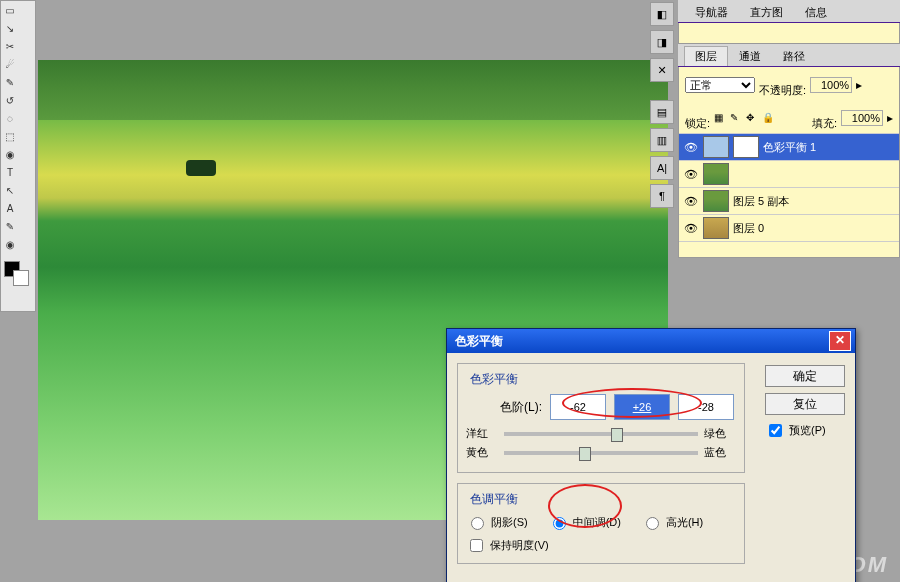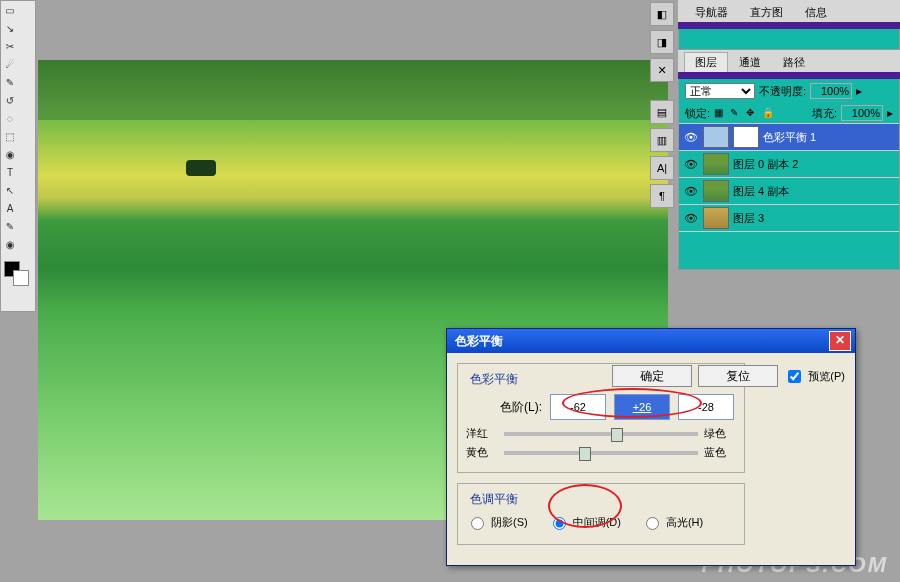--- a/index.html
+++ b/index.html
@@ -8,24 +8,24 @@
 .swatches { position: absolute; left: 3px; top: 260px; width: 24px; height: 28px; }
 .swatch-fg { position: absolute; width: 14px; height: 14px; background: #000; border: 1px solid #888; }
 .swatch-bg { position: absolute; top: 9px; left: 9px; width: 14px; height: 14px; background: #fff; border: 1px solid #888; }
 .watermark-text { position: absolute; left: 42px; top: 284px; font-size: 9px; color: #aaa; letter-spacing: 1px; }
 .canvas-area { position: absolute; left: 38px; top: 0; width: 640px; height: 544px; background: #a3a3a3; }
 .canvas-image { position: absolute; left: 0; top: 60px; width: 630px; height: 460px; background: linear-gradient(to bottom, #5aa83e 0%, #6fb845 12%, #d8db4e 25%, #bfc84a 30%, #3e9a3e 35%, #2d8a38 45%, #4aad4a 55%, #7dd070 80%, #a8e692 100%); overflow: hidden; }
 .trees { position: absolute; top: 0; left: 0; right: 0; height: 60px; background: linear-gradient(to bottom, #3a7a2e, #5a9a3e); }
 .cow { position: absolute; top: 100px; left: 148px; width: 30px; height: 16px; background: #1a3a1a; border-radius: 4px; }
 .watermark-br { position: absolute; right: 12px; bottom: 4px; font-size: 22px; color: rgba(255,255,255,0.6); font-weight: bold; letter-spacing: 2px; font-style: italic; }
 .right-panels { position: absolute; right: 0; top: 0; width: 222px; }
-.palette-tabs { background: #d7d7d7; border-bottom: 7px solid #4c1d95; height: 20px; display: flex; padding: 2px 0 0 6px; }
+.palette-tabs { background: #d7d7d7; border-bottom: 1px solid #4c1d95; height: 20px; display: flex; padding: 2px 0 0 6px; }
 .palette-tab { padding: 2px 10px; font-size: 11px; cursor: pointer; border: 1px solid transparent; }
 .palette-tab.active { background: #e8e8e8; border: 1px solid #aaa; border-bottom: none; }
-.palette-body { background: #14b8a6; border: 1px solid #999; border-top: none; }
+.palette-body { background: #fef9c3; border: 1px solid #999; border-top: none; }
 .color-panel { height: 20px; }
 .layers-panel { height: 190px; }
 .layers-controls { display: flex; align-items: center; padding: 4px 6px; gap: 4px; }
 .layers-controls select, .layers-controls input { font-size: 11px; }
 .lock-row { display: flex; align-items: center; padding: 2px 6px; gap: 4px; border-bottom: 1px solid #ccc; }
 .lock-icon { width: 12px; height: 12px; display: inline-block; font-size: 10px; }
 .layer-list { }
 .layer-row { display: flex; align-items: center; height: 26px; border-bottom: 1px solid #ccc; padding: 0 4px; }
 .layer-row.selected { background: #3662d0; color: #fff; }
 .eye-icon { width: 16px; text-align: center; font-size: 11px; cursor: pointer; }
@@ -44,24 +44,24 @@
 .fieldset-title { color: #1a3a9a; font-size: 12px; margin-top: -15px; background: #ede9da; display: inline-block; padding: 0 4px; }
 .level-row { display: flex; align-items: center; gap: 8px; margin: 6px 0; position: relative; }
 .level-input { width: 42px; text-align: center; font-size: 11px; padding: 6px; border: 1px solid #7a9ac8; }
 .level-input.hi { background: #3a6ddb; color: #fff; text-decoration: underline; }
 .annot-red { position: absolute; border: 2px solid #e02020; border-radius: 50%; pointer-events: none; }
 .slider-row { display: flex; align-items: center; margin: 4px 0; gap: 6px; }
 .slider-label { width: 32px; font-size: 11px; }
 .slider-track { flex: 1; height: 4px; background: #bbb; position: relative; }
 .slider-thumb { position: absolute; top: -4px; width: 10px; height: 12px; background: #d0e0d0; border: 1px solid #666; transform: translateX(-50%); cursor: pointer; }
 .radio-row { display: flex; align-items: center; gap: 4px; font-size: 11px; }
-.dlg-buttons { position: absolute; right: 10px; top: 12px; display: flex; flex-direction: row; gap: 6px; }
+.dlg-buttons { position: absolute; right: 10px; top: 12px; display: flex; flex-direction: column; gap: 6px; }
 .dlg-btn { width: 80px; height: 22px; background: #f0f0f0; border: 1px solid #888; cursor: pointer; font-size: 12px; }
 .preview-check { display: flex; align-items: center; gap: 4px; font-size: 11px; margin-top: 0; }
-.opa-label { font-size: 11px; }
+.opa-label { font-size: 11px; margin-top: 12px; }
 .opa-val { width: 36px; font-size: 11px; border: 1px solid #aaa; display: inline-block; padding: 1px 2px; text-align: right; }
 </style>
 </head>
 <body>
 
 <div class="toolbox">
   <div class="tool">▭</div>
   <div class="tool">↘</div>
   <div class="tool">✂</div>
   <div class="tool">☄</div>
@@ -139,31 +139,30 @@
     <div class="layer-list">
       <div class="layer-row selected">
         <span class="eye-icon">👁</span>
         <div class="layer-thumb adj"></div>
         <div class="layer-mask"></div>
         <span class="layer-name">色彩平衡 1</span>
       </div>
       <div class="layer-row">
         <span class="eye-icon">👁</span>
         <div class="layer-thumb"></div>
-        <span class="layer-name">图层 0 副本 2</span>
       </div>
       <div class="layer-row">
         <span class="eye-icon">👁</span>
         <div class="layer-thumb"></div>
-        <span class="layer-name">图层 4 副本</span>
+        <span class="layer-name">图层 5 副本</span>
       </div>
       <div class="layer-row">
         <span class="eye-icon">👁</span>
         <div class="layer-thumb" style="background:linear-gradient(to bottom,#c8a850,#a88840)"></div>
-        <span class="layer-name">图层 3</span>
+        <span class="layer-name">图层 0</span>
       </div>
     </div>
   </div>
 </div>
 
 <div class="dialog">
   <div class="dlg-titlebar">
     <span class="dlg-title">色彩平衡</span>
     <span class="dlg-close">✕</span>
   </div>
@@ -203,20 +202,24 @@
           </label>
         <label class="radio-row">
             <input type="radio" name="tone" checked="" style="">
             <span>中间调(D)</span>
           </label>
         <label class="radio-row">
             <input type="radio" name="tone" style="">
             <span>高光(H)</span>
           </label>
       </div>
+      <label class="radio-row">
+          <input type="checkbox" style="">
+          <span>保持明度(V)</span>
+        </label>
       <div class="annot-red" style="left:90px;top:0px;width:70px;height:40px"></div>
     </div>
 
     <div class="dlg-buttons">
       <button class="dlg-btn">确定</button>
       <button class="dlg-btn">复位</button>
       <label class="preview-check">
           <input type="checkbox" checked="" style="">
           <span>预览(P)</span>
         </label>

